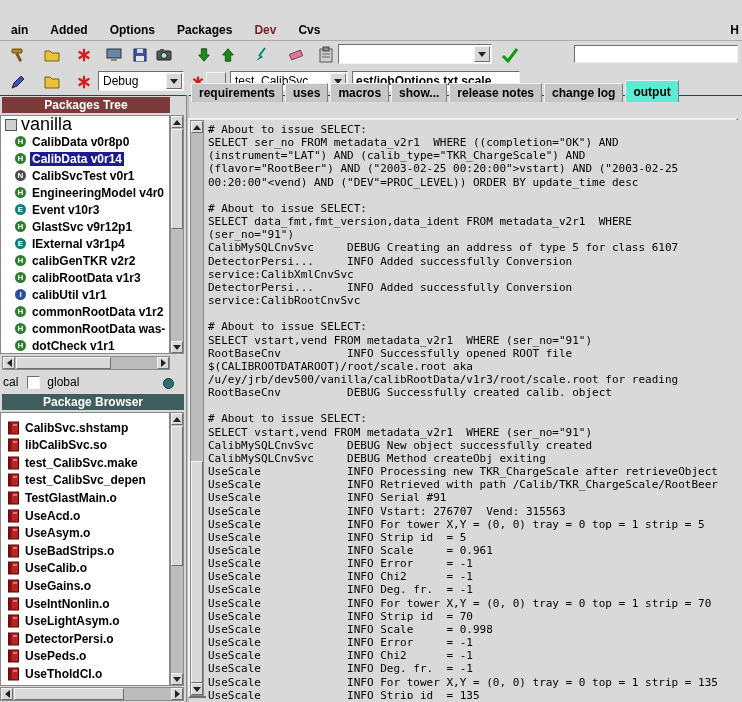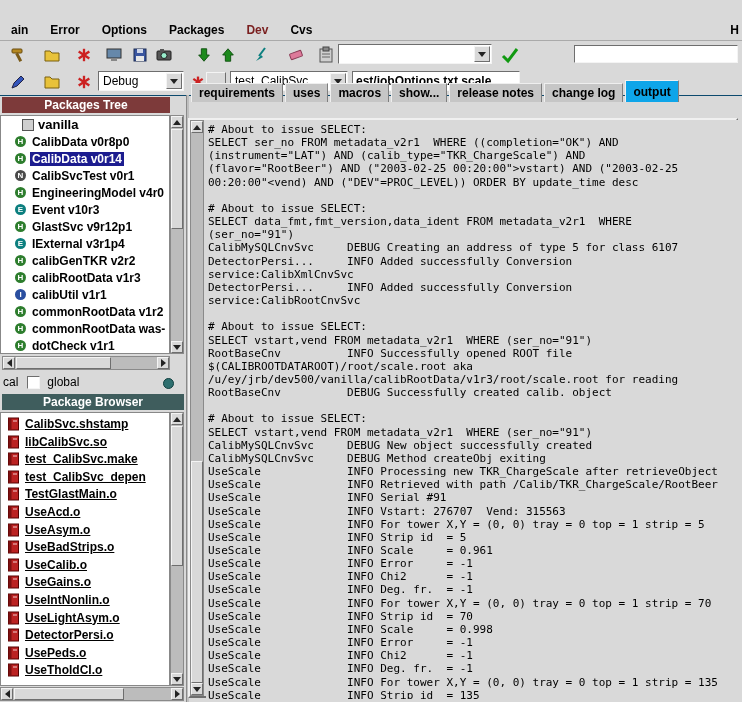--- a/index.html
+++ b/index.html
@@ -60,22 +60,22 @@
               border-color:#f4f4f4 #6e6e6e #6e6e6e #f4f4f4; box-sizing:border-box; }
 
   
   .panel-header { position:absolute; height:16px; color:#fff; font-size:12px; font-weight:bold;
                   text-align:center; line-height:16px; }
   .tree-header { left:2px; top:97px; width:168px; background:#7d3a3a; }
   .browser-header { left:2px; top:394px; width:182px; background:#3f5d5d; }
 
   .tree-view { position:absolute; left:0; top:115px; width:170px; height:239px; background:#fff;
                border:1px solid #888; box-sizing:border-box; overflow:hidden; }
-  .tree-root { height:17px; display:flex; align-items:center; padding-left:21px;
-               font-size:13px; font-weight:bold; }
+  .tree-root { height:17px; display:flex; align-items:center; padding-left:4px;
+               font-size:18px; font-weight:normal; }
   .root-ico { width:10px; height:10px; background:#cfcfcf; border:1px solid #555; margin-right:4px; }
   .tree-row { height:17px; display:flex; align-items:center; padding-left:14px; white-space:nowrap; cursor:default; }
   .badge { width:11px; height:11px; border-radius:50%; color:#fff; font-size:8px; font-weight:bold;
            display:flex; align-items:center; justify-content:center; margin-right:4px; flex:0 0 11px; }
   .b-green { background:#2d7d2d; }
   .b-slate { background:#4a4a4a; }
   .b-teal  { background:#0c7f7f; }
   .b-blue  { background:#2a4fa0; }
   .tree-label { font-size:12px; font-weight:bold; padding:0 2px; }
   .tree-row.selected .tree-label { background:#1c1c8f; color:#fff; }
@@ -83,31 +83,31 @@
   .scope-row { position:absolute; left:0; top:373px; width:186px; height:18px; display:flex;
                align-items:center; font-size:12px; }
   .scope-label { padding:0 3px; }
   .checkbox { width:11px; height:11px; background:#fff; border:1px solid;
               border-color:#6e6e6e #f4f4f4 #f4f4f4 #6e6e6e; margin:0 4px 0 6px; }
   .pane-grip { position:absolute; right:12px; top:5px; width:9px; height:9px; border-radius:50%;
                background:#2e6f6f; border:1px solid #0f3f3f; }
 
   .browser-list { position:absolute; left:0; top:412px; width:170px; height:274px; background:#fff;
                   border:1px solid #888; box-sizing:border-box; overflow:hidden; padding-top:4px; }
-  .pkg-row { height:17.6px; display:flex; align-items:flex-start; padding-left:6px; white-space:nowrap; cursor:default;text-decoration:underline; }
+  .pkg-row { height:17.6px; display:flex; align-items:flex-end; padding-left:6px; white-space:nowrap; cursor:default; }
   .pkg-label { font-size:12px; font-weight:bold; margin-left:5px; }
 
   
   .panel-divider { position:absolute; left:186px; top:95px; width:2px; height:607px;
                    background:#bfbfbf; border-left:1px solid #8a8a8a; }
   .tabs { position:absolute; left:191px; top:80px; height:22px; display:flex; align-items:flex-end; }
   .tab { font-size:12px; font-weight:bold; background:#c6c6c6; border:1px solid #7e7e7e;
          border-bottom:none; padding:2px 7px 2px 7px; margin-right:2px; cursor:pointer;
          border-top-color:#efefef; border-left-color:#efefef; }
-  .tab.selected { background:#0ea5e9; padding-top:4px; padding-bottom:3px; position:relative; z-index:2; }
+  .tab.selected { background:#5eead4; padding-top:4px; padding-bottom:3px; position:relative; z-index:2; }
 
   .nb-frame { position:absolute; left:188px; top:118px; width:550px; height:580px;
               border:2px solid; border-color:#f0f0f0 #6e6e6e #6e6e6e #f0f0f0; background:#d9d9d9;
               box-sizing:border-box; }
   .console { position:absolute; left:206px; top:120px; width:530px; height:576px; margin:0;
              overflow:hidden; background:#d9d9d9; color:#000;
              font-family:"DejaVu Sans Mono", monospace; font-size:11px; line-height:13.15px;
              padding:3px 0 0 2px; white-space:pre; }
 
   svg { display:block; }
@@ -116,21 +116,21 @@
 <body>
 
 <div class="window">
 
 
   <div class="menubar">
     <div class="menu-items">
 
         <span class="menu-item">ain</span>
 
-        <span class="menu-item">Error</span>
+        <span class="menu-item">Added</span>
 
         <span class="menu-item">Options</span>
 
         <span class="menu-item">Packages</span>
 
         <span class="menu-item menu-dev">Dev</span>
 
         <span class="menu-item">Cvs</span>
       </div>
     <span class="menu-help">H</span>

